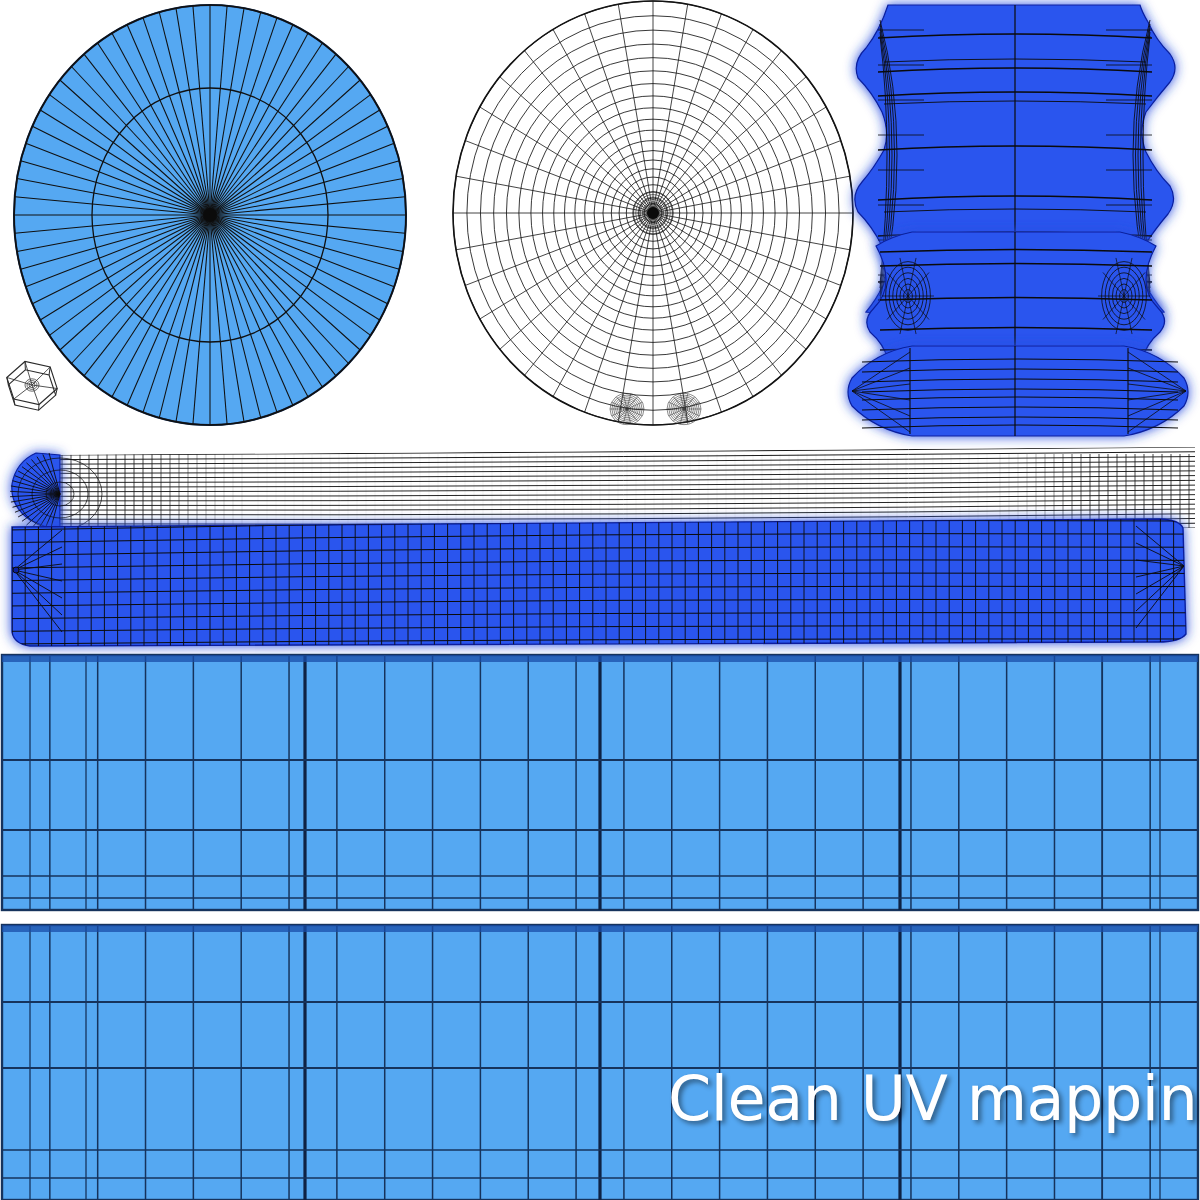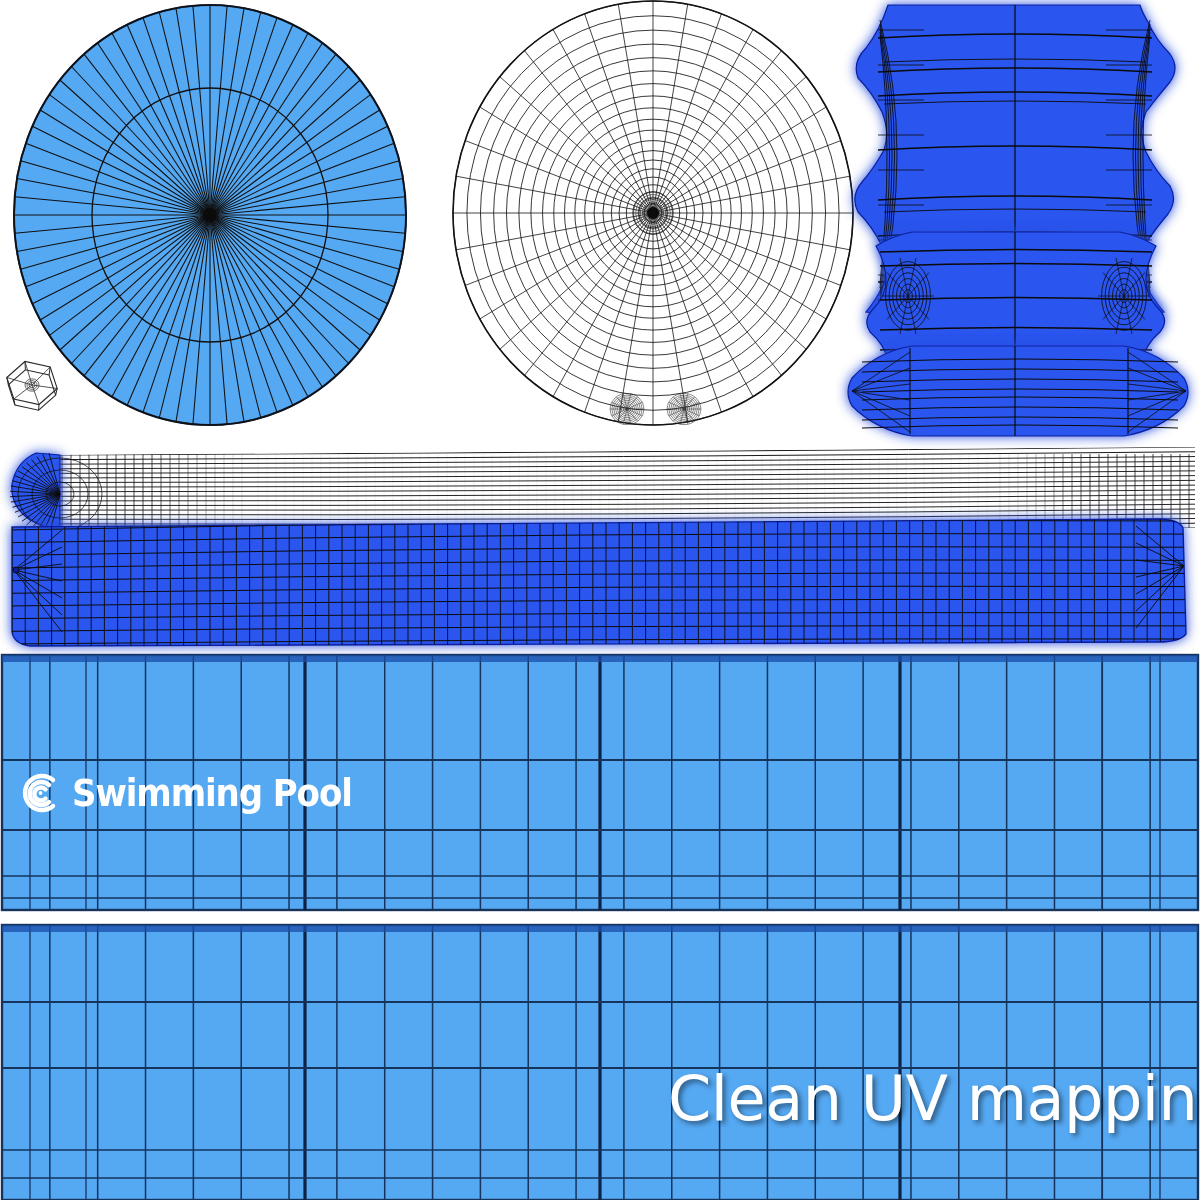--- a/index.html
+++ b/index.html
@@ -812,27 +812,16 @@
             <line x1="2" y1="1002" x2="1198" y2="1002" stroke="#16335c" stroke-width="1.8"></line>
             <line x1="2" y1="1068" x2="1198" y2="1068" stroke="#16335c" stroke-width="1.8"></line>
             <line x1="2" y1="1150" x2="1198" y2="1150" stroke="#16335c" stroke-width="1.5"></line>
             <line x1="2" y1="1178" x2="1198" y2="1178" stroke="#16335c" stroke-width="1.5"></line>
             <rect x="2" y="925" width="1196" height="7" fill="#1a4ea8" opacity=".75"></rect>
           </g>
       </g>
     </g>
   </svg>
 
-  <div class="logo-wrap" style="left:16px; top:770px;">
-    <svg width="46" height="46" viewBox="0 0 46 46">
-      <g fill="none" stroke="#ffffff" stroke-width="4.4" stroke-linecap="round">
-        <path d="M 37 10 A 17 17 0 1 0 37 36"></path>
-        <path d="M 33 15 A 11.5 11.5 0 1 0 33 32"></path>
-        <path d="M 29.5 19.5 A 6.5 6.5 0 1 0 29.5 28.5"></path>
-      </g>
-      <circle cx="24.5" cy="23" r="1.9" fill="#ffffff"></circle>
-    </svg>
-    <span class="logo-text">Swimming Pool</span>
-  </div>
 
   <div class="caption" style="left:668px; top:1062px;">Clean UV mapping</div>
 
 </div>
 
 </body></html>

